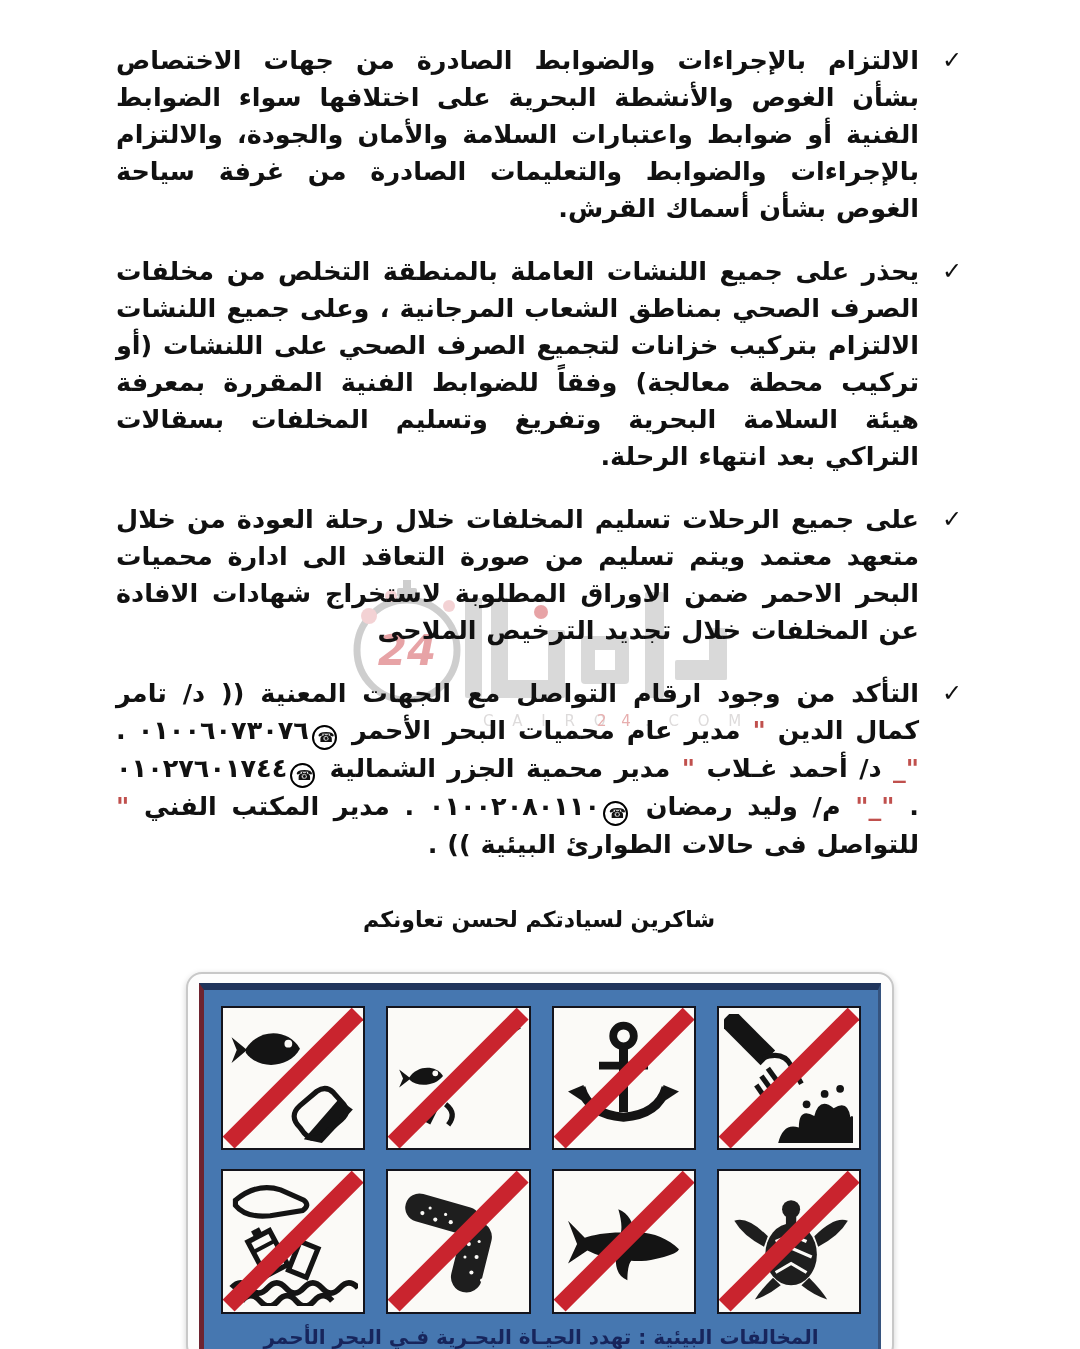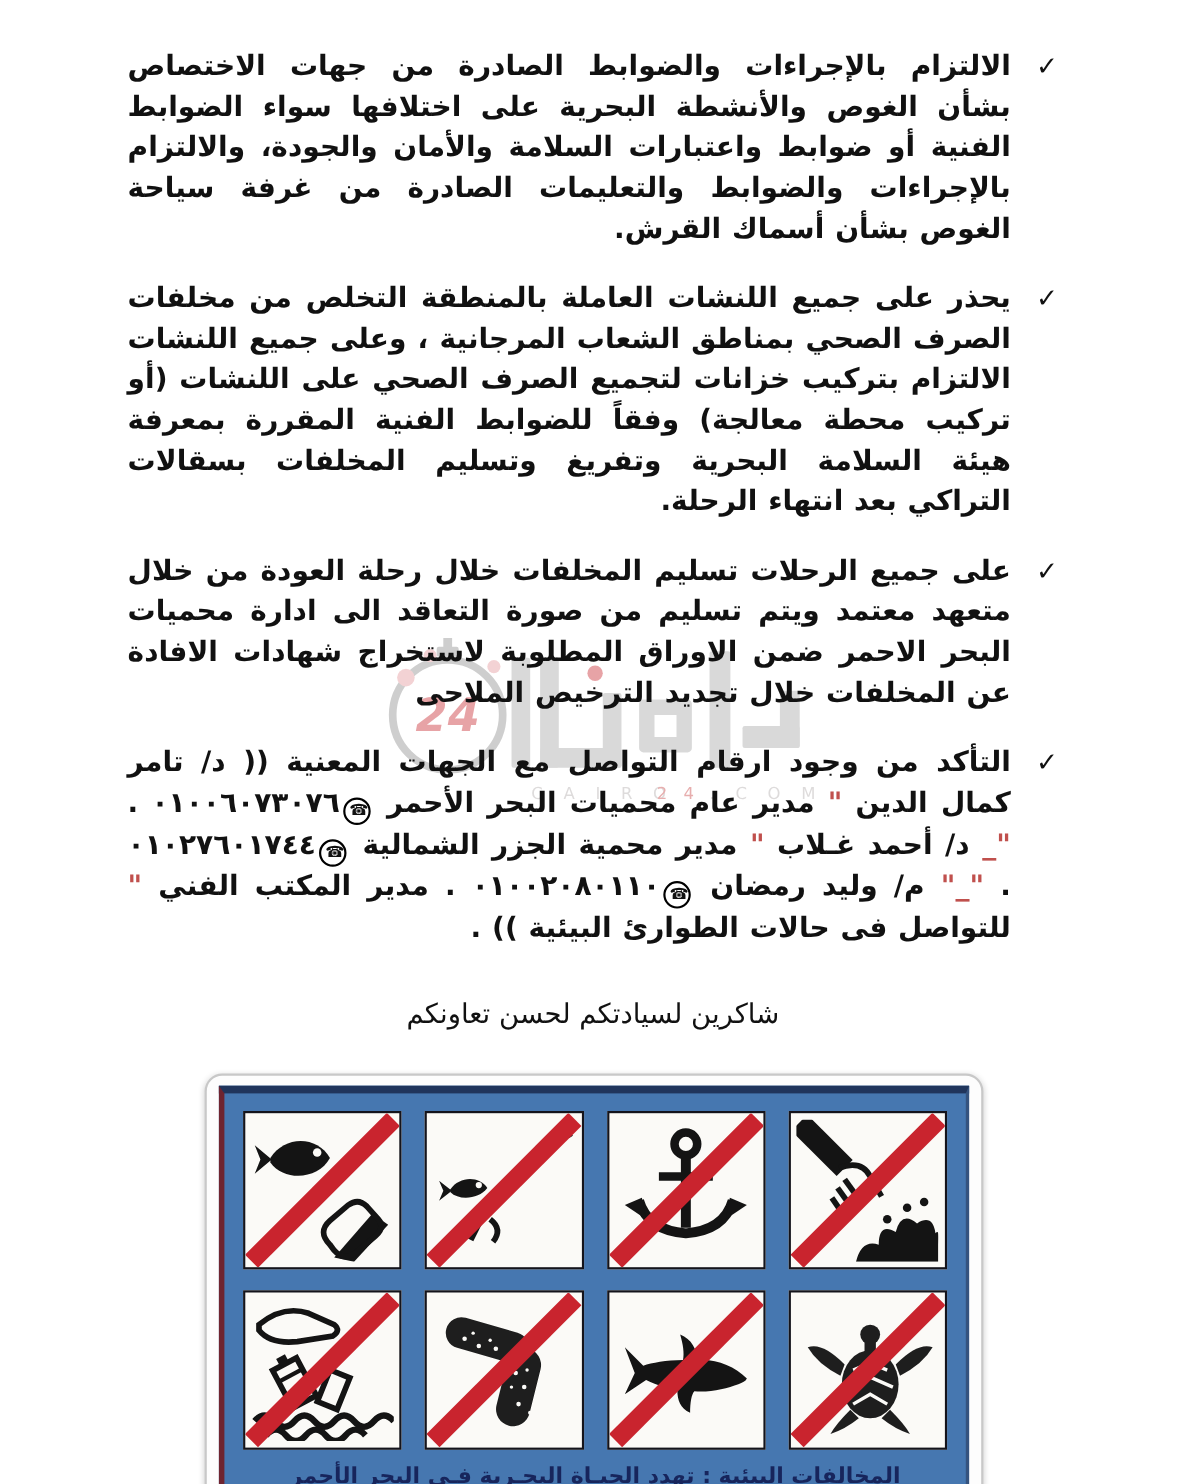--- a/index.html
+++ b/index.html
@@ -28,21 +28,21 @@
     flex:1; font-size:25.5px; font-weight:700; line-height:37px;
     text-align:justify; text-align-last:right; word-spacing:1px;
   }
   .seg-red { color:#c0504d; }
   .phone-circ {
     display:inline-block; width:25px; height:25px; border:2px solid #000;
     border-radius:50%; line-height:21px; text-align:center; font-size:14px;
     vertical-align:-3px; font-weight:400; margin:0 3px;
   }
   .closing {
-    text-align:center; font-size:25px; font-weight:400; margin:44px 0 0 0; color:#111;
+    text-align:center; font-size:22px; font-weight:700; margin:44px 0 0 0; color:#111;
   }
   
   .poster {
     position:relative; z-index:2; direction:ltr;
     width:708px; margin:40px auto 0;
     background:#fdfdfd; border:2px solid #c8c8c8; border-radius:16px;
     padding:9px 11px 10px; box-shadow:0 2px 6px rgba(0,0,0,.18);
   }
   .panel {
     position:relative; background:#4677b0;

